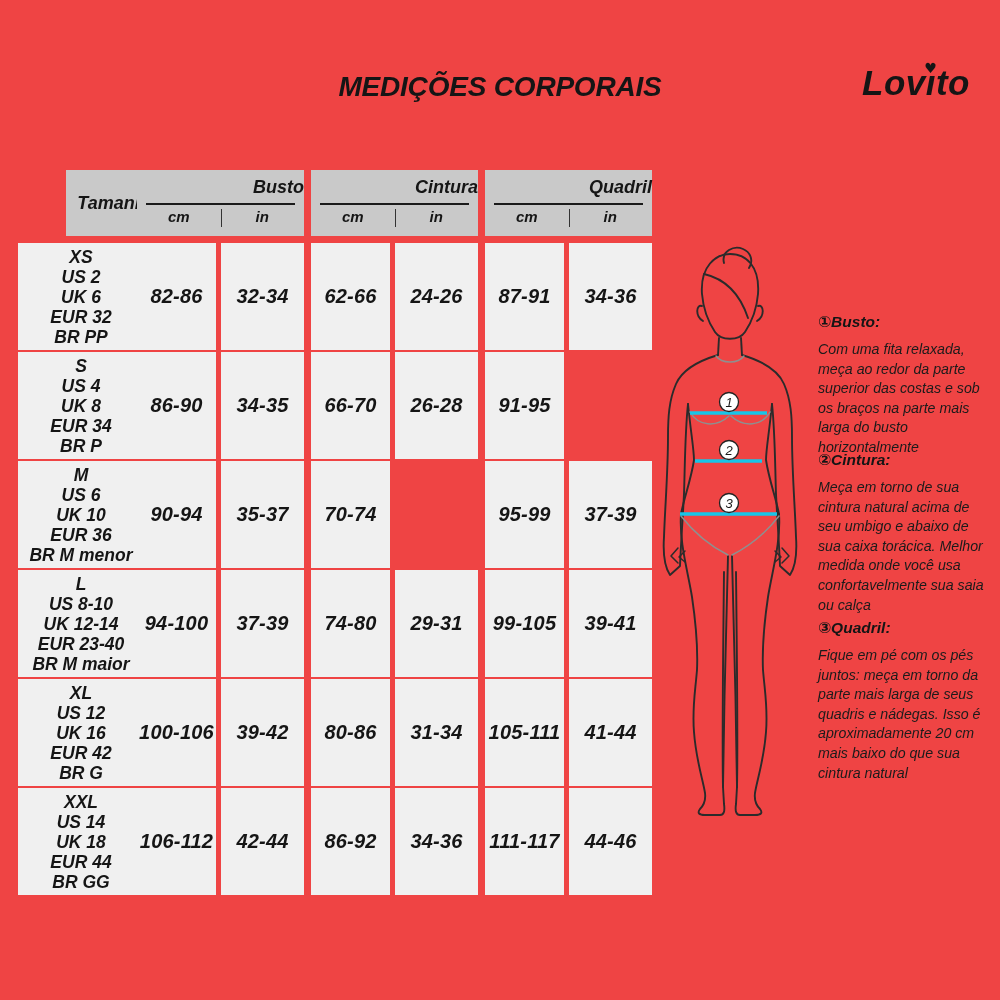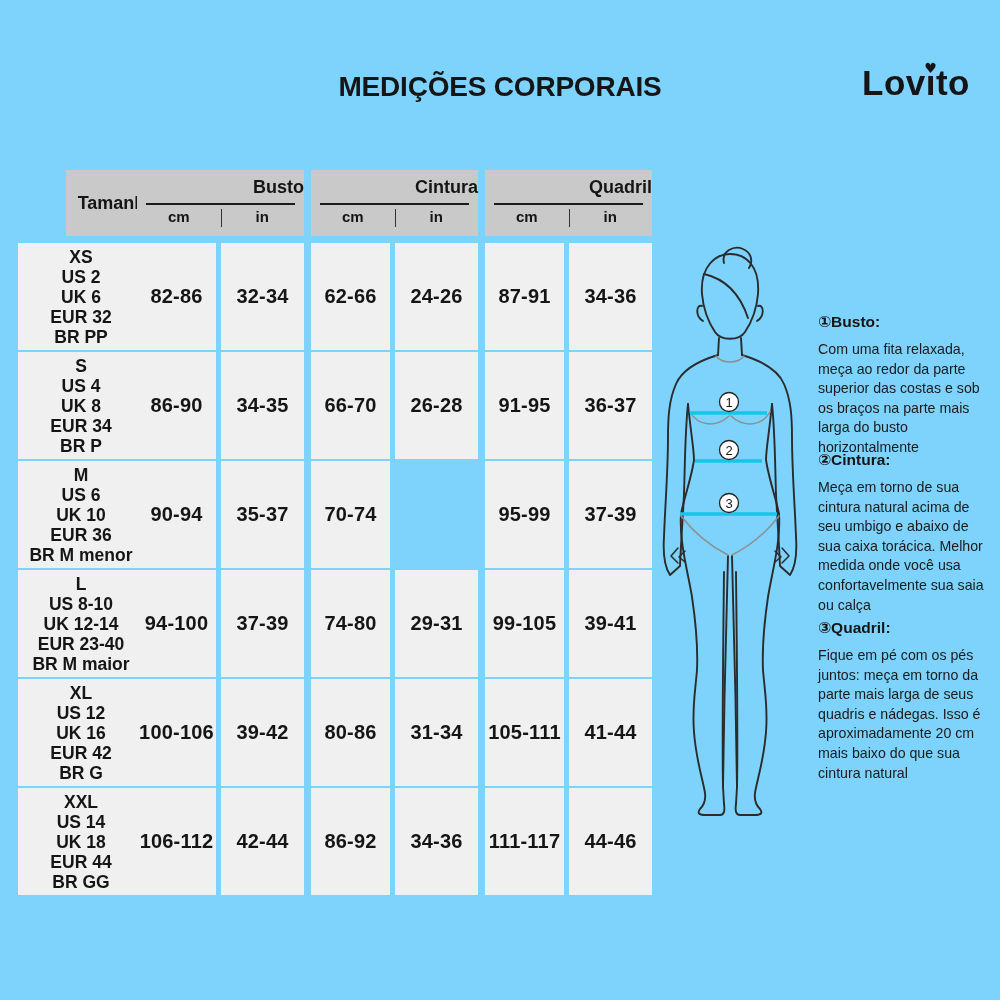--- a/index.html
+++ b/index.html
@@ -1,17 +1,17 @@
 <!DOCTYPE html>
 <html><head>
 <meta charset="utf-8">
 <style>
   html,body{margin:0;padding:0;background:#fff;}
-  .page{position:relative;width:1000px;height:1000px;background:#7dd3fc;overflow:hidden;
-        font-family:"Liberation Sans","DejaVu Sans",sans-serif;color:#151515;}
+  .page{position:relative;width:1000px;height:1000px;background:#ef4444;overflow:hidden;
+        font-family:"Liberation Sans","DejaVu Sans",sans-serif;color:#151515;font-style:italic;}
 
   
   .title{position:absolute;top:71px;left:500px;transform:translateX(-50%);
          font-size:28px;font-weight:700;letter-spacing:-0.2px;white-space:nowrap;}
   .logo{position:absolute;top:64px;left:862px;font-size:35px;font-weight:700;line-height:1.1;
         letter-spacing:0.5px;}
   .logo-i{position:relative;display:inline-block;}
   .logo-heart{position:absolute;left:50%;transform:translateX(-50%);top:-3px;font-size:14px;
         line-height:1;font-family:"DejaVu Sans",sans-serif;}
 
@@ -109,21 +109,20 @@
       <div class="size-line">US 4</div>
       <div class="size-line">UK 8</div>
       <div class="size-line">EUR 34</div>
       <div class="size-line">BR P</div>
     </div>
     <div class="cell val c-bcm">86-90</div>
     <div class="cell val c-bin">34-35</div>
     <div class="cell val c-ccm">66-70</div>
     <div class="cell val c-cin">26-28</div>
     <div class="cell val c-qcm">91-95</div>
-    <div class="cell val c-qin">36-37</div>
   </div>
 
   <div class="row" style="top:461px">
     <div class="cell size-cell">
       <div class="size-line">M</div>
       <div class="size-line">US 6</div>
       <div class="size-line">UK 10</div>
       <div class="size-line">EUR 36</div>
       <div class="size-line">BR M menor</div>
     </div>

